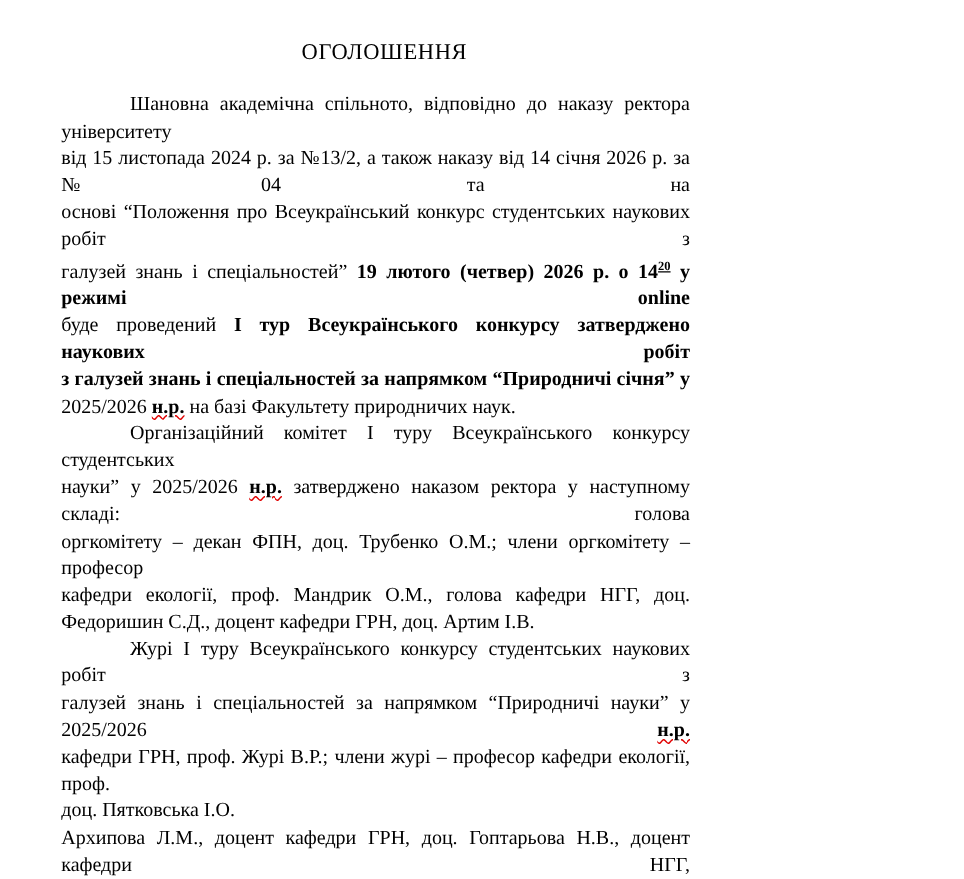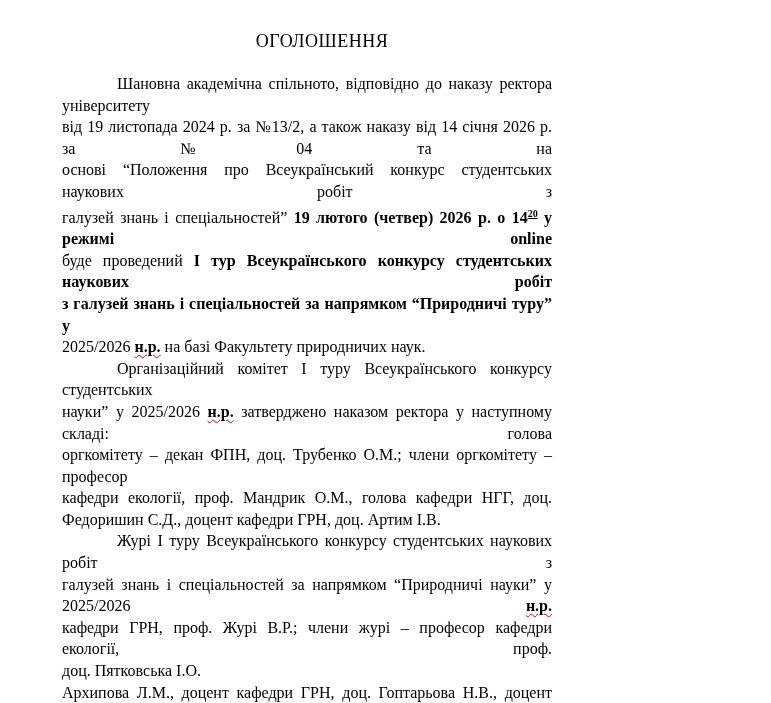--- a/index.html
+++ b/index.html
@@ -9,41 +9,42 @@
   }
   body {
     width: 771px;
     height: 703px;
     overflow: hidden;
   }
   .page {
     box-sizing: border-box;
     width: 612px;
     height: 703px;
-    padding: 30px 60px 0 62px;
+    padding: 30px 60px 0 33px;
     background: #ffffff;
     color: #000000;
     font-family: "Liberation Serif", "DejaVu Serif", serif;
   }
   .doc-title {
     margin: 0 0 21px 30px;
     font-size: 18px;
     line-height: 22px;
     font-weight: 400;
     letter-spacing: 0.5px;
     text-align: center;
   }
   .paragraph {
     margin: 0;
   }
   .line {
     font-size: 16px;
     line-height: 21.6px;
     text-align: justify;
     text-align-last: justify;
+    margin-left: 16px;
   }
   .line.last {
     text-align-last: left;
   }
   .line.indent {
     text-indent: 55px;
   }
   .run.b {
     font-weight: 700;
   }
@@ -65,25 +66,25 @@
   }
 </style>
 </head>
 <body>
 
 <div class="page">
   <h1 class="doc-title">ОГОЛОШЕННЯ</h1>
   <div>
       <div class="paragraph">
         <div class="line indent"><span class="run">Шановна академічна спільното, відповідно до наказу ректора університету</span></div>
-        <div class="line"><span class="run">від 19 листопада 2024 р. за №13/2, а також наказу від 14 січня 2026 р. за №04 та на</span></div>
+        <div class="line"><span class="run">від 15 листопада 2024 р. за №13/2, а також наказу від 14 січня 2026 р. за №04 та на</span></div>
         <div class="line"><span class="run">основі “Положення про Всеукраїнський конкурс студентських наукових робіт з</span></div>
         <div class="line"><span class="run">галузей знань і спеціальностей” </span><span class="run b">19 лютого (четвер) 2026 р. о 14</span><span class="run b sup u">20</span><span class="run b"> у режимі online</span></div>
-        <div class="line"><span class="run">буде проведений </span><span class="run b">І тур Всеукраїнського конкурсу студентських наукових робіт</span></div>
-        <div class="line"><span class="run b">з галузей знань і спеціальностей за напрямком “Природничі туру” у</span></div>
+        <div class="line"><span class="run">буде проведений </span><span class="run b">І тур Всеукраїнського конкурсу затверджено наукових робіт</span></div>
+        <div class="line"><span class="run b">з галузей знань і спеціальностей за напрямком “Природничі січня” у</span></div>
         <div class="line last"><span class="run">2025/2026 </span><span class="run sq">н.р.</span><span class="run"> на базі Факультету природничих наук.</span></div>
       </div>
       <div class="paragraph">
         <div class="line indent"><span class="run">Організаційний комітет І туру Всеукраїнського конкурсу студентських</span></div>
         <div class="line"><span class="run">науки” у 2025/2026 </span><span class="run sq">н.р.</span><span class="run"> затверджено наказом ректора у наступному складі: голова</span></div>
         <div class="line"><span class="run">оргкомітету – декан ФПН, доц. Трубенко О.М.; члени оргкомітету – професор</span></div>
         <div class="line"><span class="run">кафедри екології, проф. Мандрик О.М., голова кафедри НГГ, доц.</span></div>
         <div class="line last"><span class="run">Федоришин С.Д., доцент кафедри ГРН, доц. Артим І.В.</span></div>
       </div>
       <div class="paragraph">

